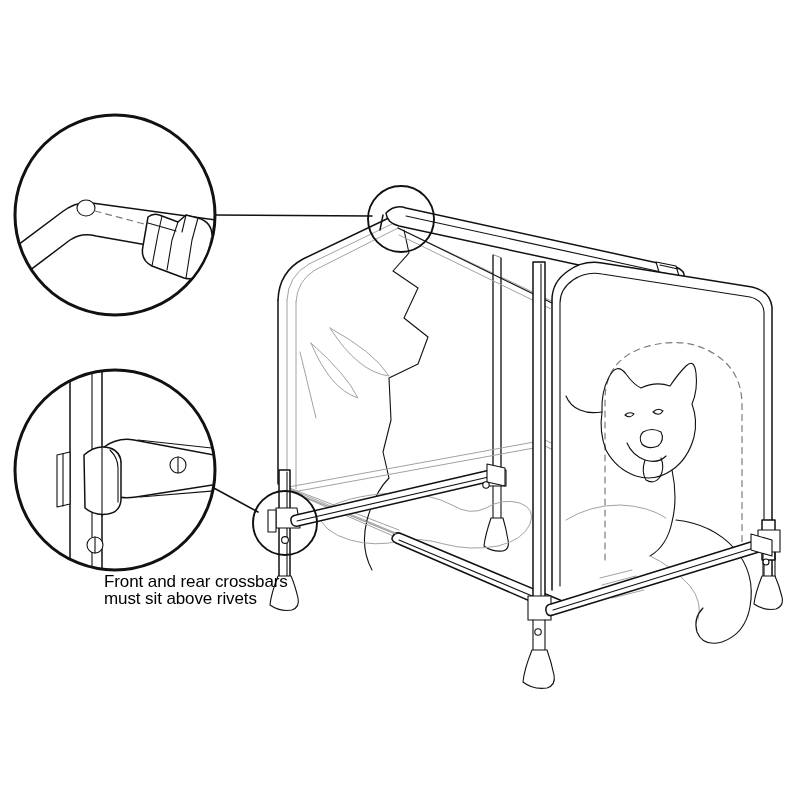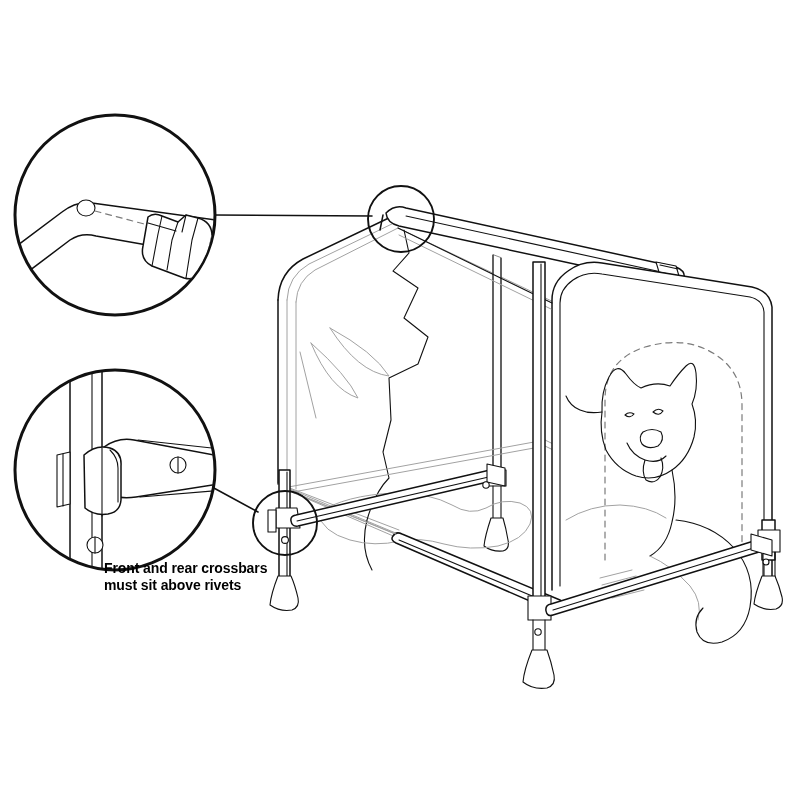--- a/index.html
+++ b/index.html
@@ -18,29 +18,28 @@
   #art {
     position: absolute;
     left: 0;
     top: 0;
     width: 800px;
     height: 800px;
   }
   .cap-text {
     position: absolute;
     left: 104px;
-    top: 560px;
+    top: 573px;
     width: 260px;
     font-family: "Liberation Sans", sans-serif;
-    font-size: 14px;
+    font-size: 17px;
     line-height: 17px;
     color: #000000;
     white-space: pre-line;
     letter-spacing: -0.1px;
-    font-weight: bold;
   }
 </style>
 </head>
 <body>
 
 <div id="page">
 
   <svg id="art" viewBox="0 0 800 800">
     <defs>
       <style>

